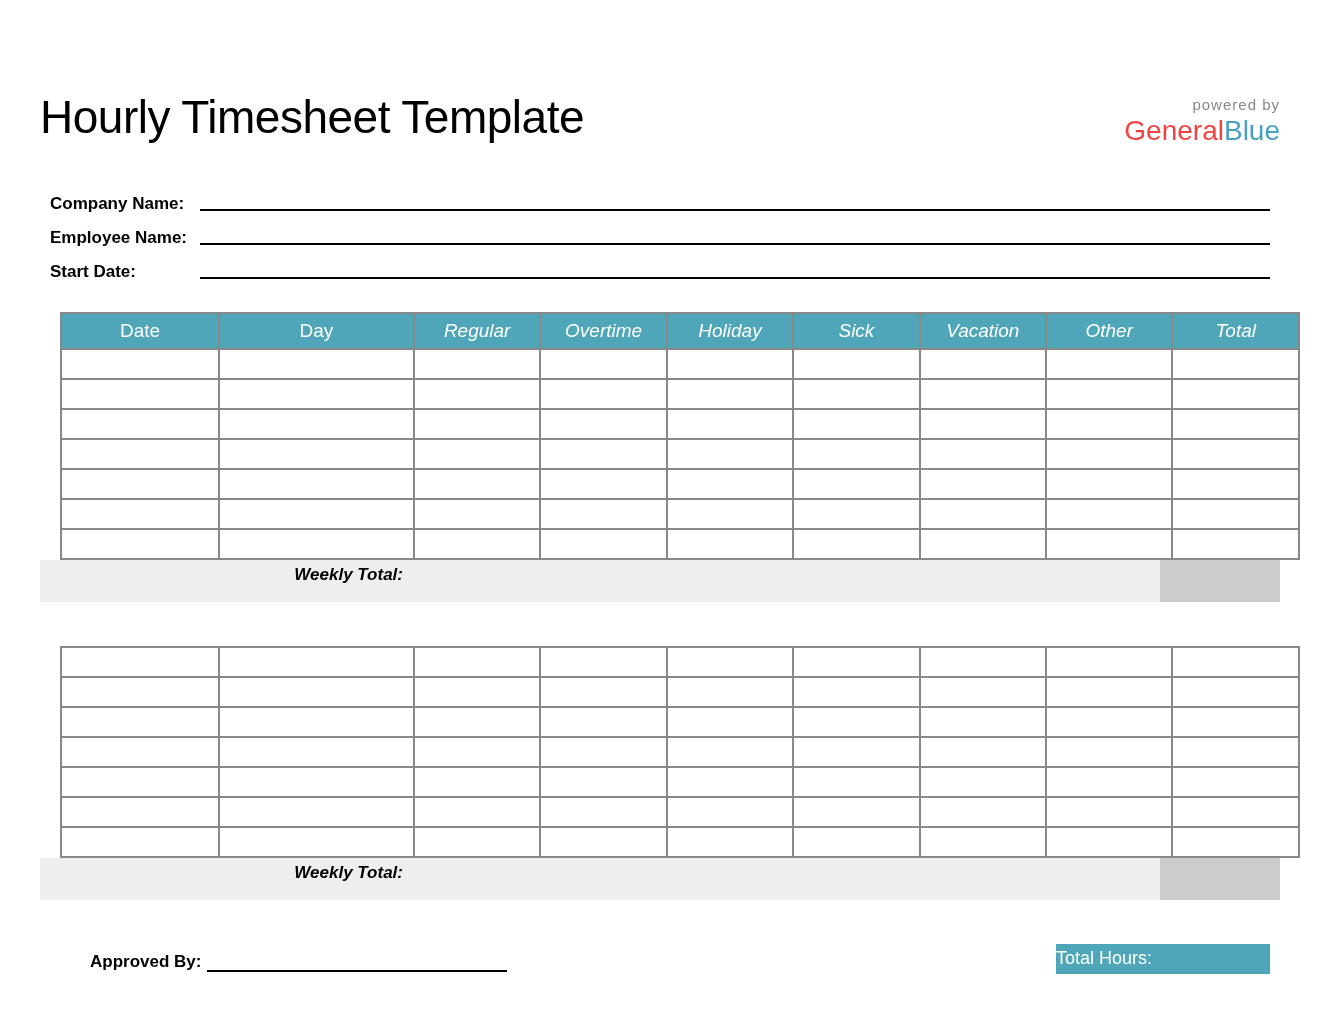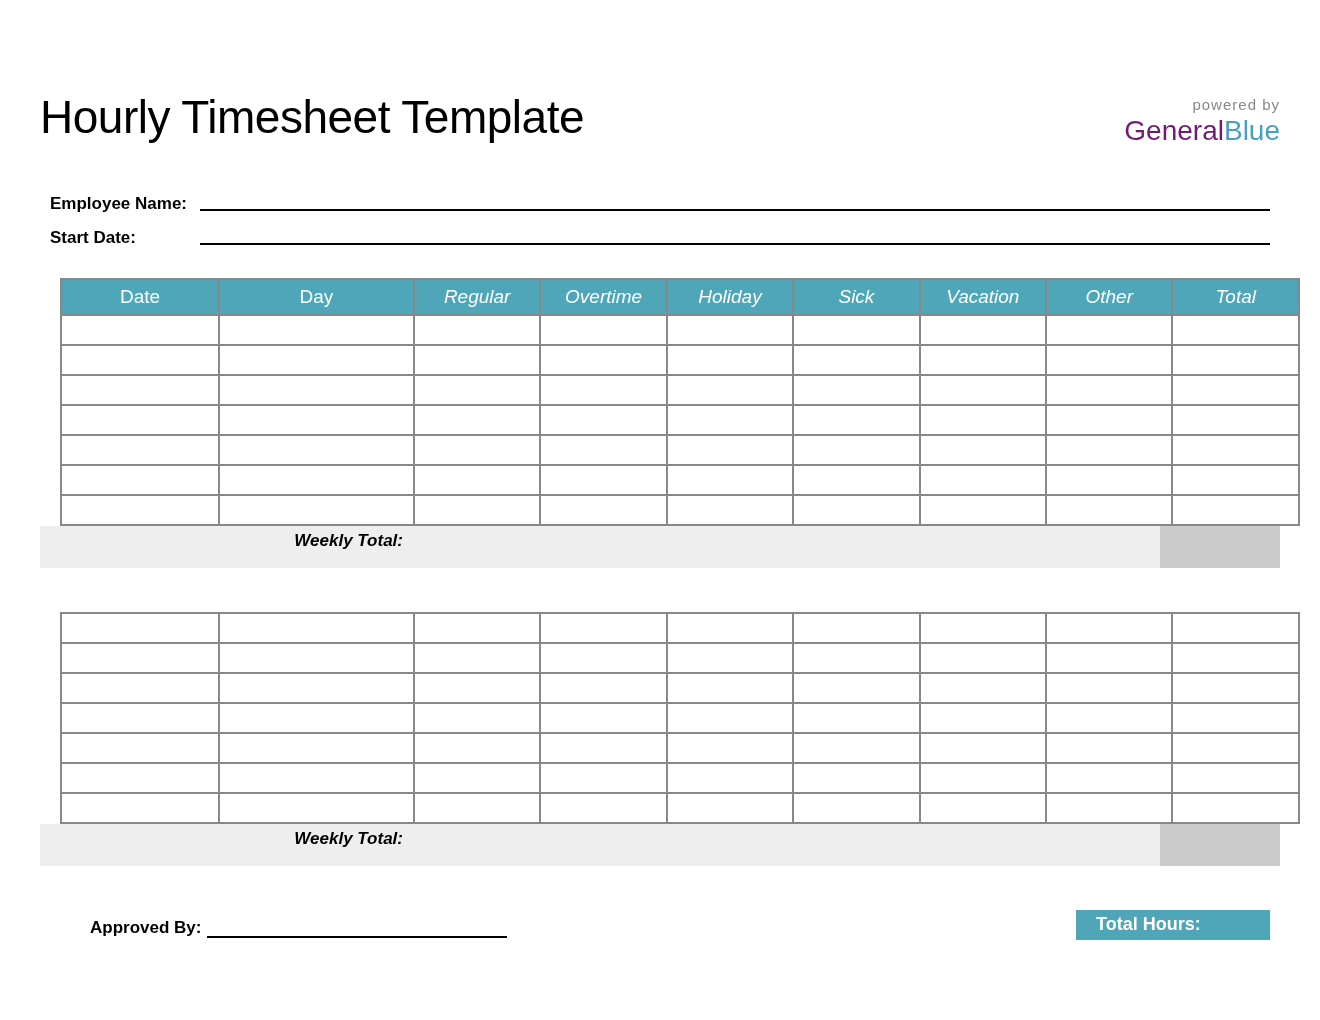--- a/index.html
+++ b/index.html
@@ -29,21 +29,21 @@
   .powered-by {
     font-size: 15px;
     color: #888;
     letter-spacing: 1px;
     margin-bottom: 2px;
   }
   .logo {
     font-size: 28px;
     font-weight: 400;
   }
-  .logo .g1 { color: #701a75; }
+  .logo .g1 { color: #ef4444; }
   .logo .g2 { color: #4a9fc5; font-weight: 500; }
 
   .fields {
     margin: 0 10px 30px 10px;
   }
   .field-row {
     display: flex;
     align-items: flex-end;
     margin-bottom: 8px;
     height: 26px;
@@ -131,41 +131,45 @@
     border-bottom: 2px solid #000;
     height: 2px;
     margin-bottom: 2px;
   }
   .sig-line.w1 { width: 300px; }
   .sig-line.w2 { width: 200px; }
   .spacer { flex: 1; }
   .total-hours {
     background: #4ea6b8;
     color: #fff;
-    font-weight: 700;
+    font-weight: 400;
     font-size: 18px;
-    padding: 4px 20px;
-    width: 194px;
+    padding: 4px 0;
+    width: 214px;
     height: 30px;
   }
 </style>
 </head>
 <body>
 
 <div class="header-row">
   <h1 class="title">Hourly Timesheet Template</h1>
   <div class="logo-block">
     <div class="powered-by">powered by</div>
     <div class="logo">
       <span class="g1">General</span><span class="g2">Blue</span>
     </div>
   </div>
 </div>
 
 <div class="fields">
+  <div class="field-row">
+    <div class="field-label">Company Name:</div>
+    <div class="field-line"></div>
+  </div>
   <div class="field-row">
     <div class="field-label">Employee Name:</div>
     <div class="field-line"></div>
   </div>
   <div class="field-row">
     <div class="field-label">Start Date:</div>
     <div class="field-line"></div>
   </div>
 </div>
 

